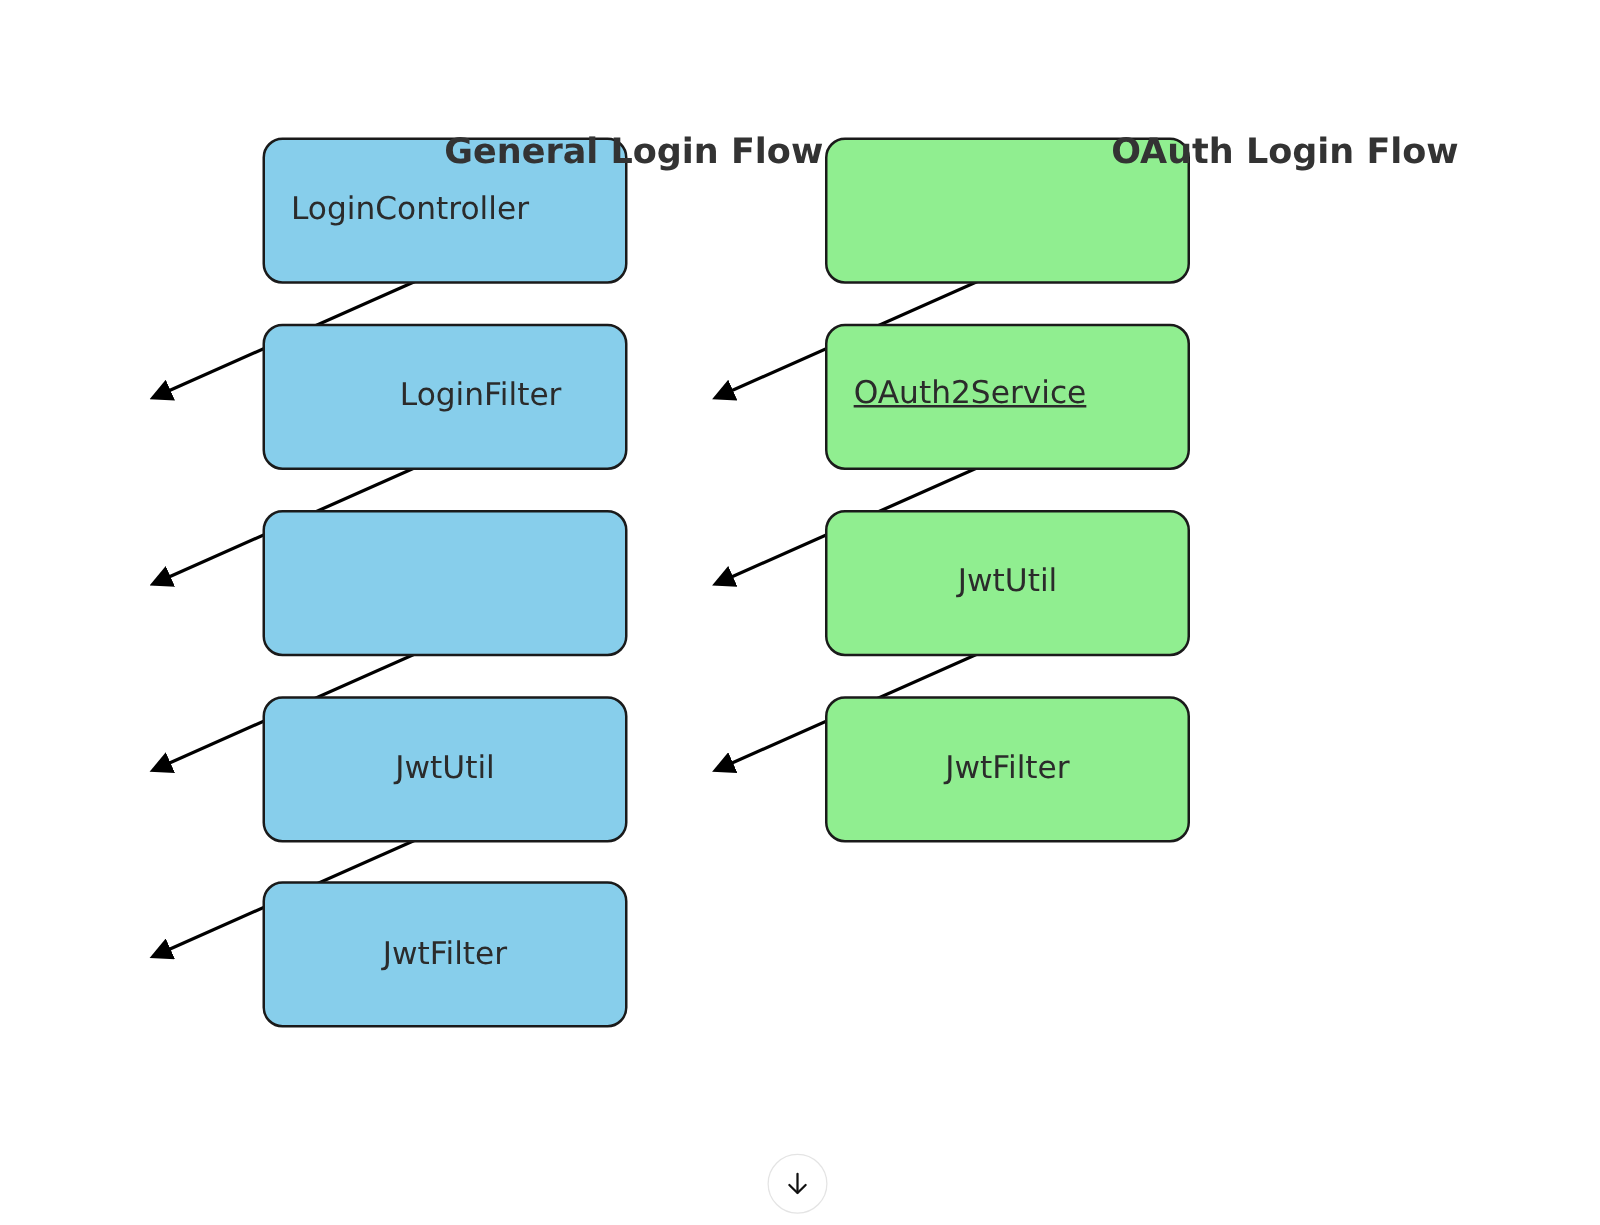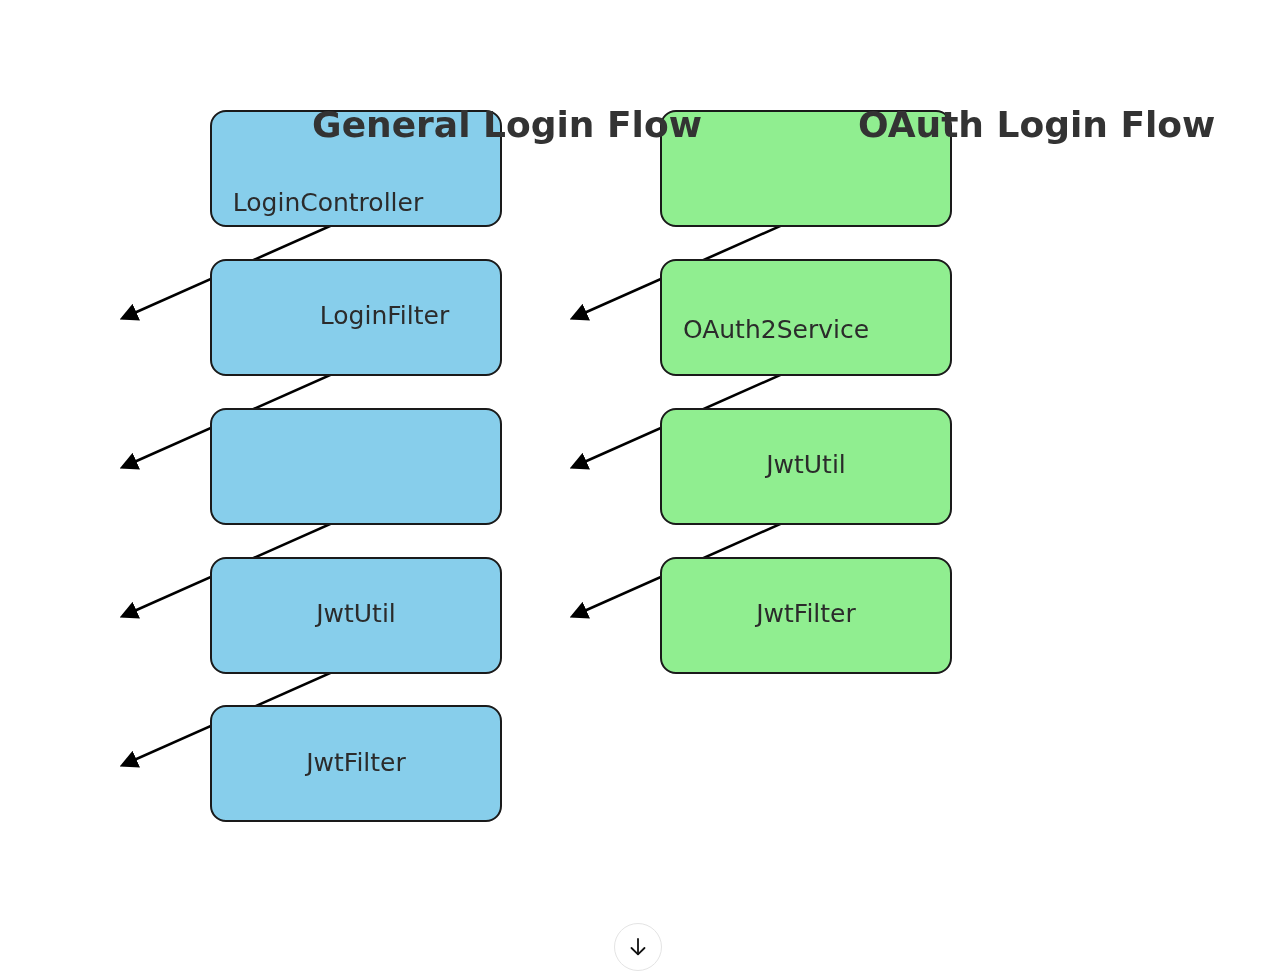--- a/index.html
+++ b/index.html
@@ -26,21 +26,21 @@
     position: absolute;
     left: 0;
     top: 0;
     width: 1280px;
     height: 980px;
     overflow: visible;
   }
   .col-title {
     position: absolute;
     font-family: "DejaVu Sans", sans-serif;
-    font-size: 36px;
+    font-size: 28px;
     font-weight: bold;
     color: #333333;
     white-space: nowrap;
     text-align: center;
     line-height: 1;
     z-index: 5;
   }
   .node {
     position: absolute;
     border: 2.2px solid #1a1a1a;
@@ -103,26 +103,26 @@
   <div class="node node-blue" style="left:210px; top:259px; width:292px; height:117px;"></div>
   <div class="node node-blue" style="left:210px; top:408px; width:292px; height:117px;"></div>
   <div class="node node-blue" style="left:210px; top:557px; width:292px; height:117px;"></div>
   <div class="node node-blue" style="left:210px; top:705px; width:292px; height:117px;"></div>
 
   <div class="node node-green" style="left:660px; top:110px; width:292px; height:117px;"></div>
   <div class="node node-green" style="left:660px; top:259px; width:292px; height:117px;"></div>
   <div class="node node-green" style="left:660px; top:408px; width:292px; height:117px;"></div>
   <div class="node node-green" style="left:660px; top:557px; width:292px; height:117px;"></div>
 
-  <div class="node-label" style="left:210px; top:154px; width:236px;margin-top:36px;">LoginController</div>
+  <div class="node-label" style="left:210px; top:154px; width:236px;">LoginController</div>
   <div class="node-label" style="left:210px; top:303px; width:349px;">LoginFilter</div>
   <div class="node-label" style="left:210px; top:601px; width:292px;">JwtUtil</div>
   <div class="node-label" style="left:210px; top:750px; width:292px;">JwtFilter</div>
 
-  <div class="node-label" style="left:660px; top:317px; width:232px;">OAuth2Service</div>
+  <div class="node-label" style="left:660px; top:301px; width:232px;text-decoration:underline;">OAuth2Service</div>
   <div class="node-label" style="left:660px; top:452px; width:292px;">JwtUtil</div>
   <div class="node-label" style="left:660px; top:601px; width:292px;">JwtFilter</div>
 
   <div class="col-title" style="left:307px; top:107px; width:400px;">General Login Flow</div>
   <div class="col-title" style="left:858px; top:107px; width:340px;text-align:center;">OAuth Login Flow</div>
 
   <button class="scroll-btn" style="left:614px; top:923px;">
     <svg width="24" height="24" viewBox="0 0 24 24" fill="none">
       <path d="M12 4 L12 19" stroke="#111111" stroke-width="1.8" stroke-linecap="round"></path>
       <path d="M5.5 13 L12 19.4 L18.5 13" stroke="#111111" stroke-width="1.8" stroke-linecap="round" stroke-linejoin="round" fill="none"></path>

